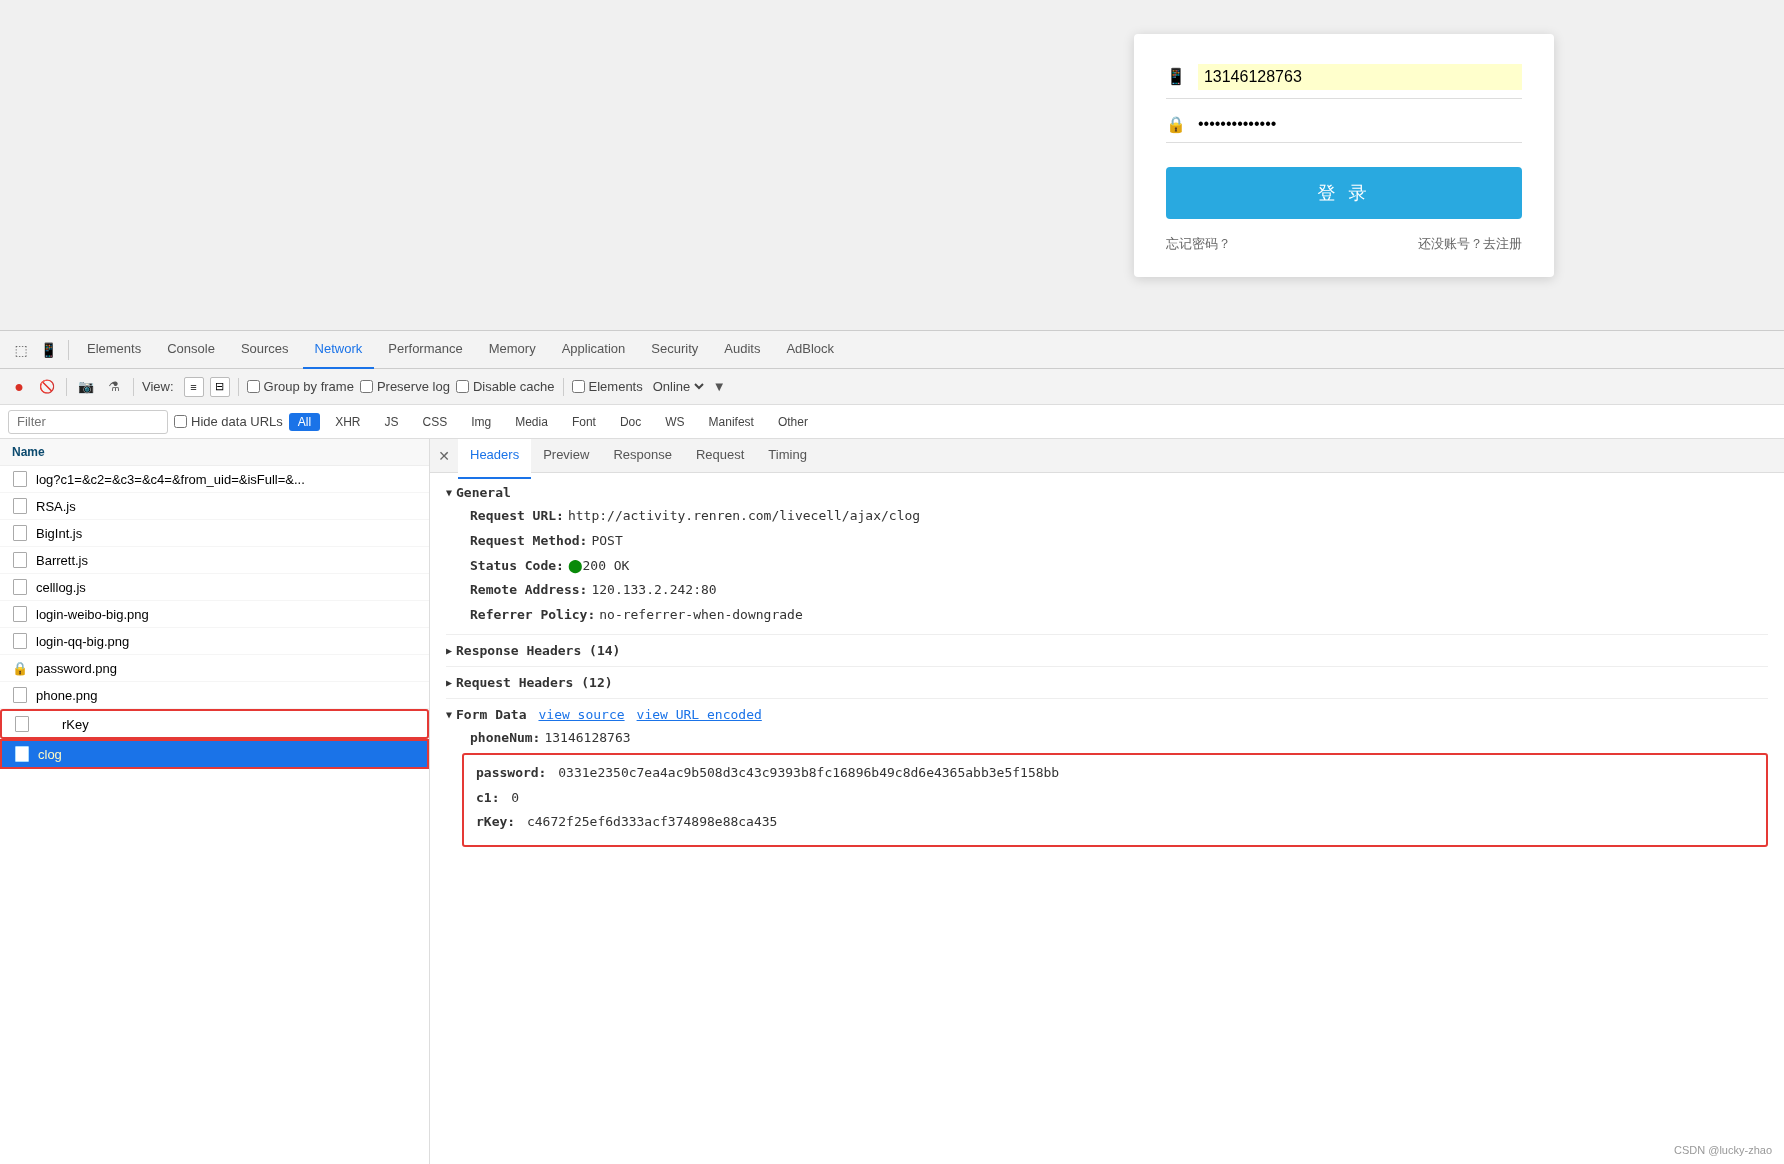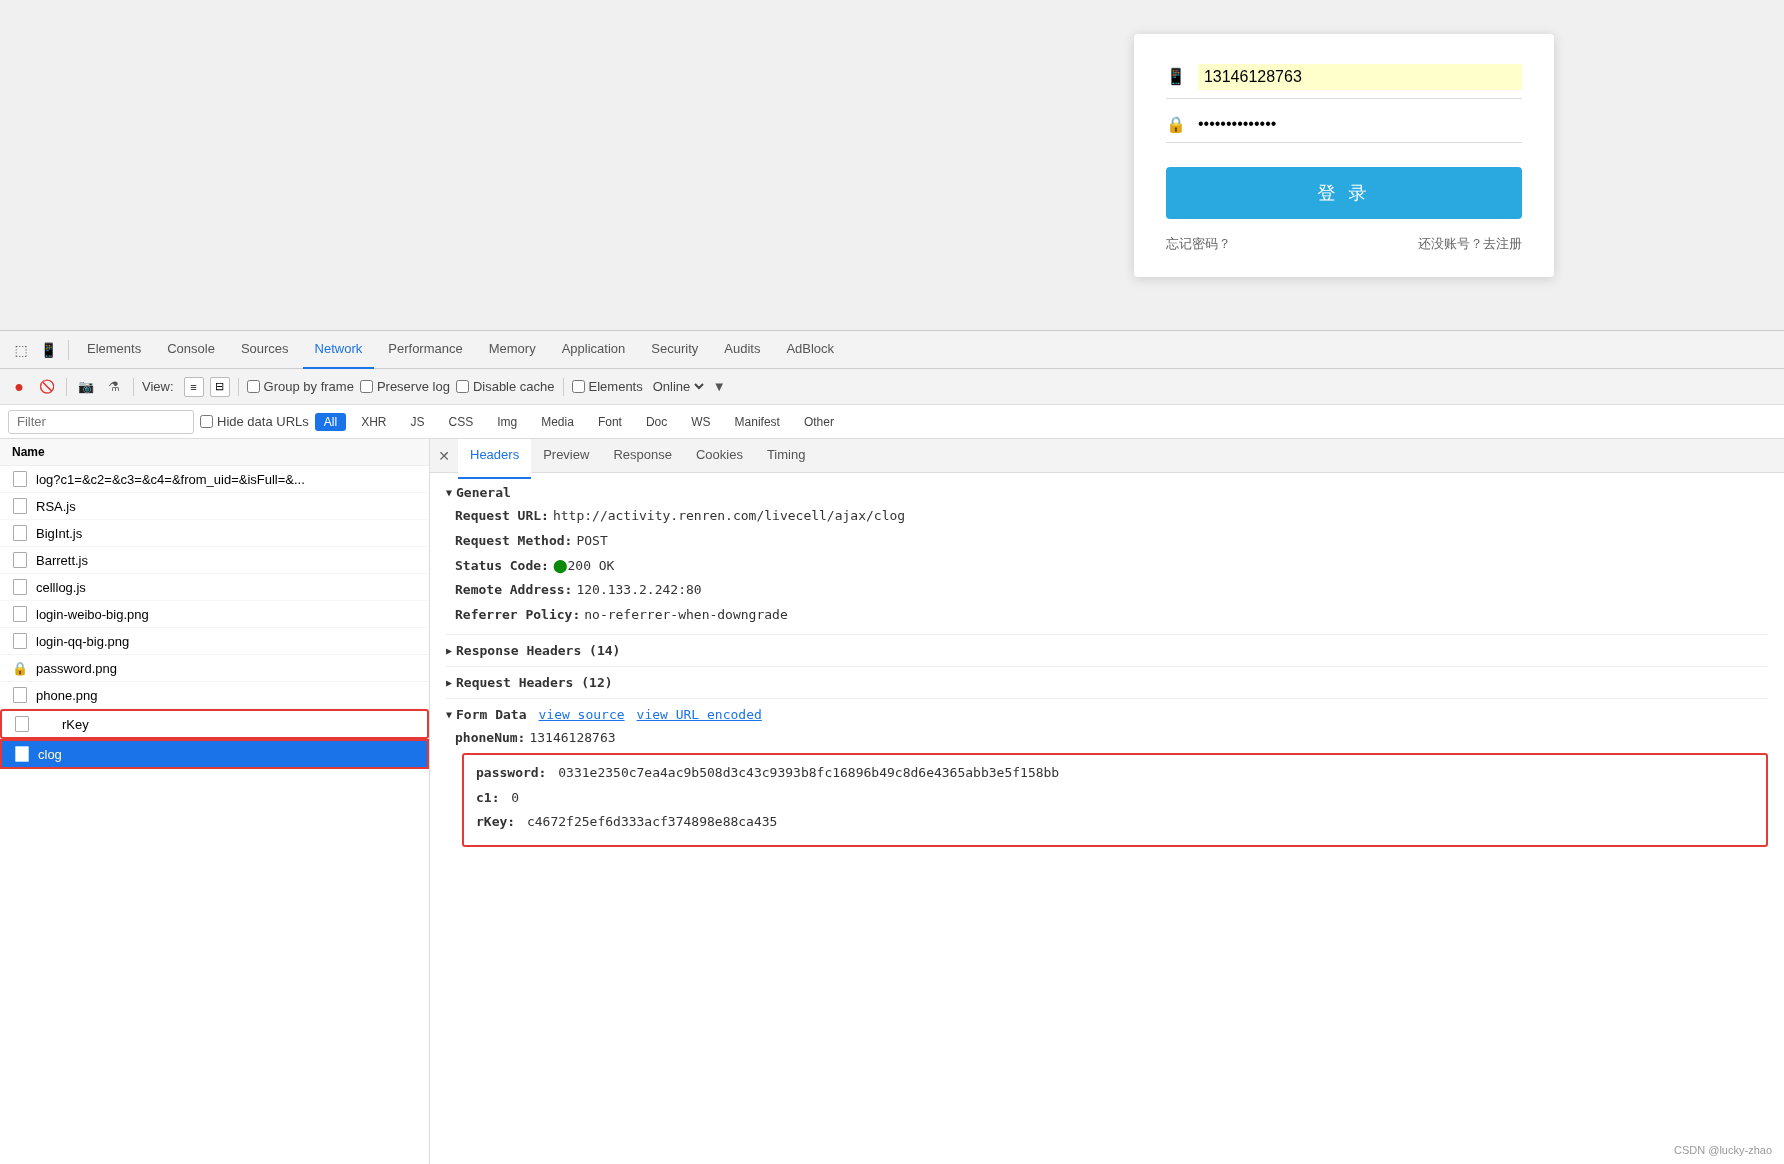--- a/index.html
+++ b/index.html
@@ -188,21 +188,21 @@
       border-bottom: 1px solid #ddd;
       height: 34px;
       padding: 0 8px;
       gap: 6px;
     }
     .filter-input {
       border: 1px solid #ccc;
       border-radius: 3px;
       padding: 2px 8px;
       font-size: 13px;
-      width: 186px;
+      width: 160px;
       height: 24px;
     }
     .filter-tag {
       padding: 1px 8px;
       border-radius: 3px;
       font-size: 12px;
       cursor: pointer;
       border: 1px solid transparent;
     }
     .filter-tag.active {
@@ -222,21 +222,21 @@
     .file-list {
       width: 430px;
       border-right: 1px solid #ddd;
       overflow-y: auto;
       background: white;
     }
     .file-list-header {
       padding: 6px 12px;
       font-size: 12px;
       font-weight: 600;
-      color: #000000;
+      color: #0c4a6e;
       border-bottom: 1px solid #eee;
       background: #f8f8f8;
     }
     .file-item {
       display: flex;
       align-items: center;
       padding: 5px 12px;
       font-size: 13px;
       cursor: pointer;
       gap: 8px;
@@ -329,21 +329,21 @@
       cursor: pointer;
       display: flex;
       align-items: center;
       gap: 4px;
     }
     .section-title .arrow { font-size: 10px; }
 
     .detail-row {
       display: flex;
       margin-bottom: 4px;
-      margin-left: 9px;
+      margin-left: 24px;
       line-height: 1.6;
     }
     .detail-key {
       font-weight: 700;
       color: #333;
       white-space: nowrap;
       margin-right: 4px;
     }
     .detail-val {
       color: #333;
@@ -561,21 +561,21 @@
       </div>
     </div>
 
     <div class="right-panel">
 
       <div class="request-tabs">
         <div class="close-btn">✕</div>
         <div class="req-tab active">Headers</div>
         <div class="req-tab">Preview</div>
         <div class="req-tab">Response</div>
-        <div class="req-tab">Cookies</div>
+        <div class="req-tab">Request</div>
         <div class="req-tab">Timing</div>
       </div>
 
       <div class="request-detail">
 
         <div class="section-title">
           <span class="arrow">▼</span>
           <span>General</span>
         </div>
 

